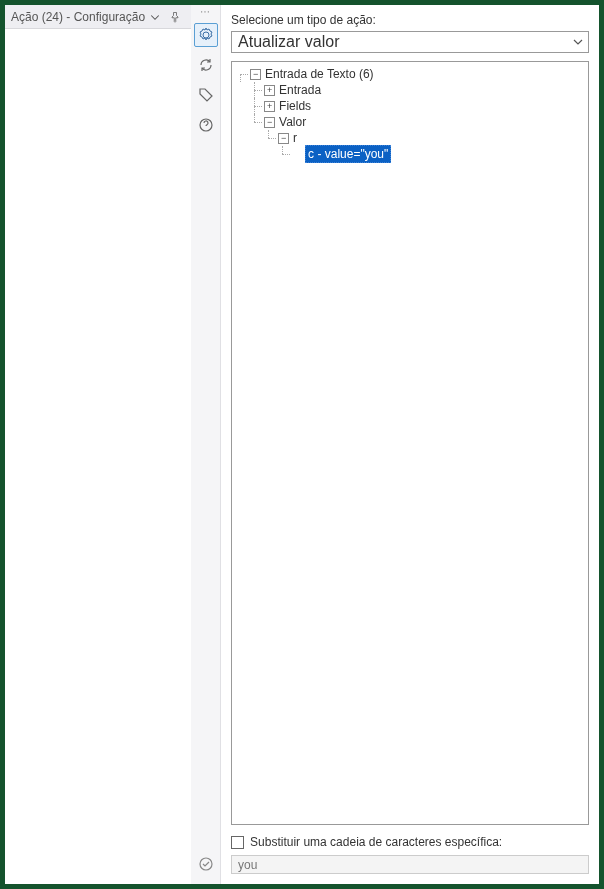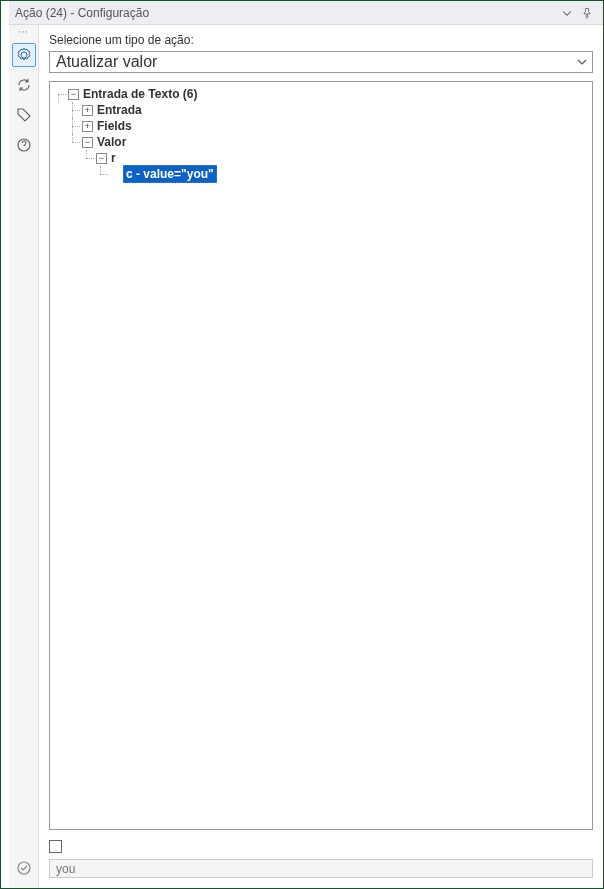--- a/index.html
+++ b/index.html
@@ -5,24 +5,23 @@
   * { box-sizing: border-box; margin: 0; padding: 0; }
   html, body {
     width: 604px; height: 889px;
     font-family: "Segoe UI", Tahoma, sans-serif;
     font-size: 12px;
     background: #fff;
     color: #333;
     overflow: hidden;
   }
   .panel {
-    display: flex; flex-direction: column;
+    display: flex; 
     width: 100%; height: 100%;
-    border: 1px solid #14532d;
-    padding-left: 8px;
+    border: 5px solid #14532d;
   }
   .titlebar {
     display: flex; align-items: center;
     height: 24px;
     padding: 0 6px;
     background: #eeeef2;
     border-bottom: 1px solid #d8d8dc;
     color: #555;
   }
   .titlebar .title { flex: 1; }
@@ -115,21 +114,21 @@
     width: 11px; height: 11px;
     border: 1px solid #888;
     background: #fff;
     font-size: 9px; line-height: 9px;
     display: flex; align-items: center; justify-content: center;
     color: #444;
     cursor: pointer;
     flex-shrink: 0;
   }
   .tree .spacer { width: 11px; height: 11px; flex-shrink: 0; }
-  .tree .node-label { padding: 0 2px; white-space: nowrap; font-weight: bold; }
+  .tree .node-label { padding: 0 2px; white-space: nowrap; }
   .tree .node-label.selected {
     background: #0b61c4;
     color: #fff;
     border: 1px dotted #3a81d8;
   }
   .bottom-row {
     display: flex; align-items: center;
     margin-top: 10px;
     gap: 6px;
   }
@@ -257,20 +256,21 @@
                   </ul>
                 </li>
               </ul>
             </li>
           </ul>
         </div>
       </div>
 
       <div class="bottom-row">
         <div class="checkbox"></div>
+        <span>Substituir uma cadeia de caracteres específica:</span>
       </div>
 
       <div class="text-input">
         <span>you</span>
       </div>
 
     </div>
   </div>
 </div>
 

